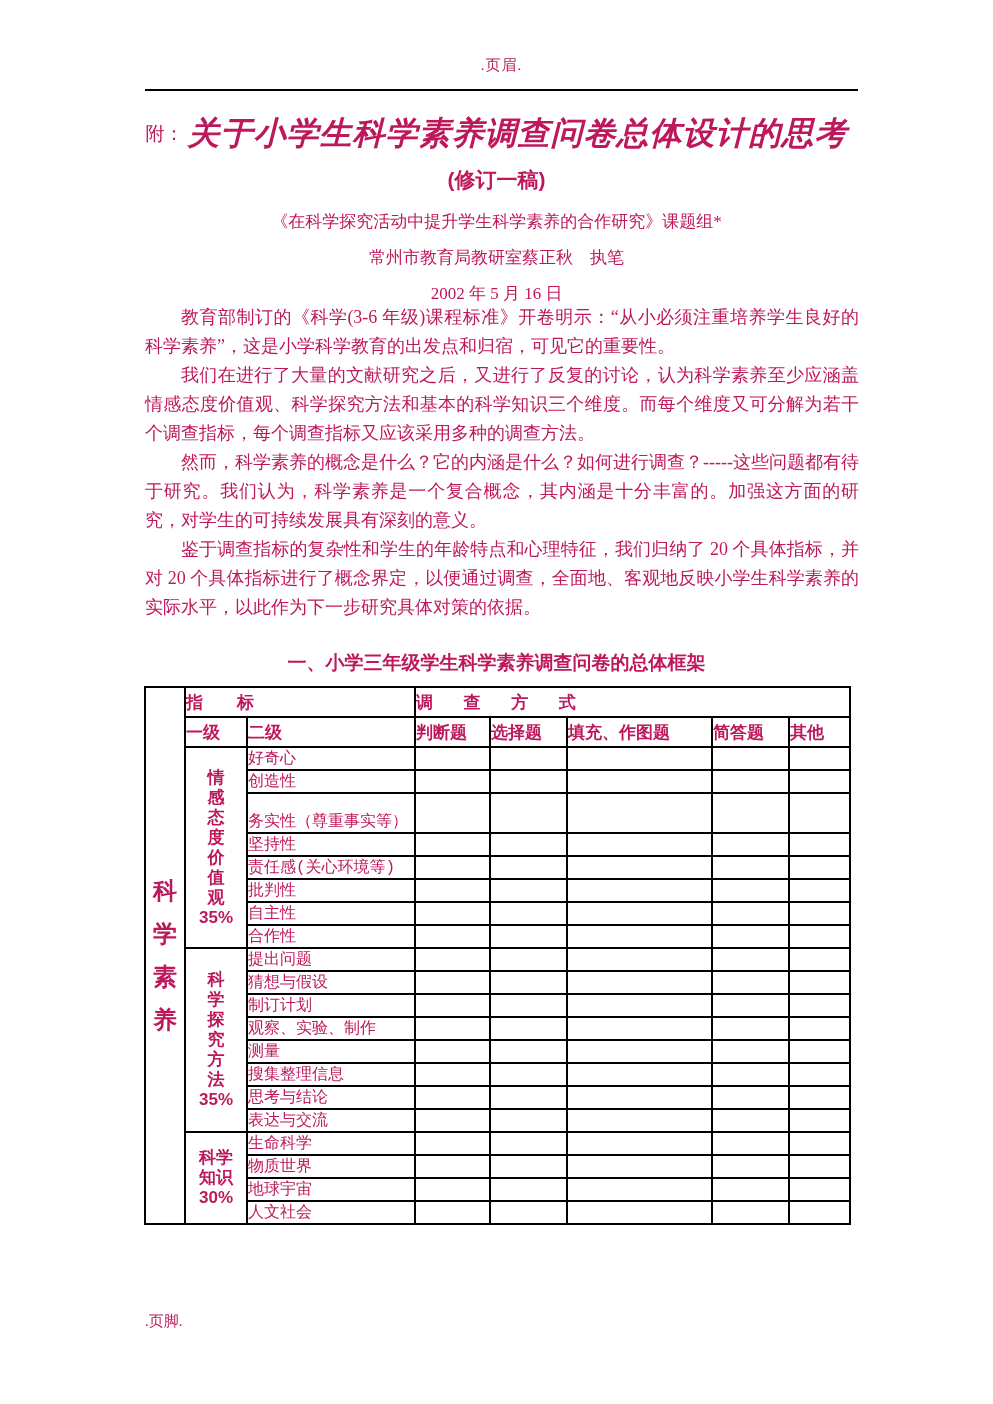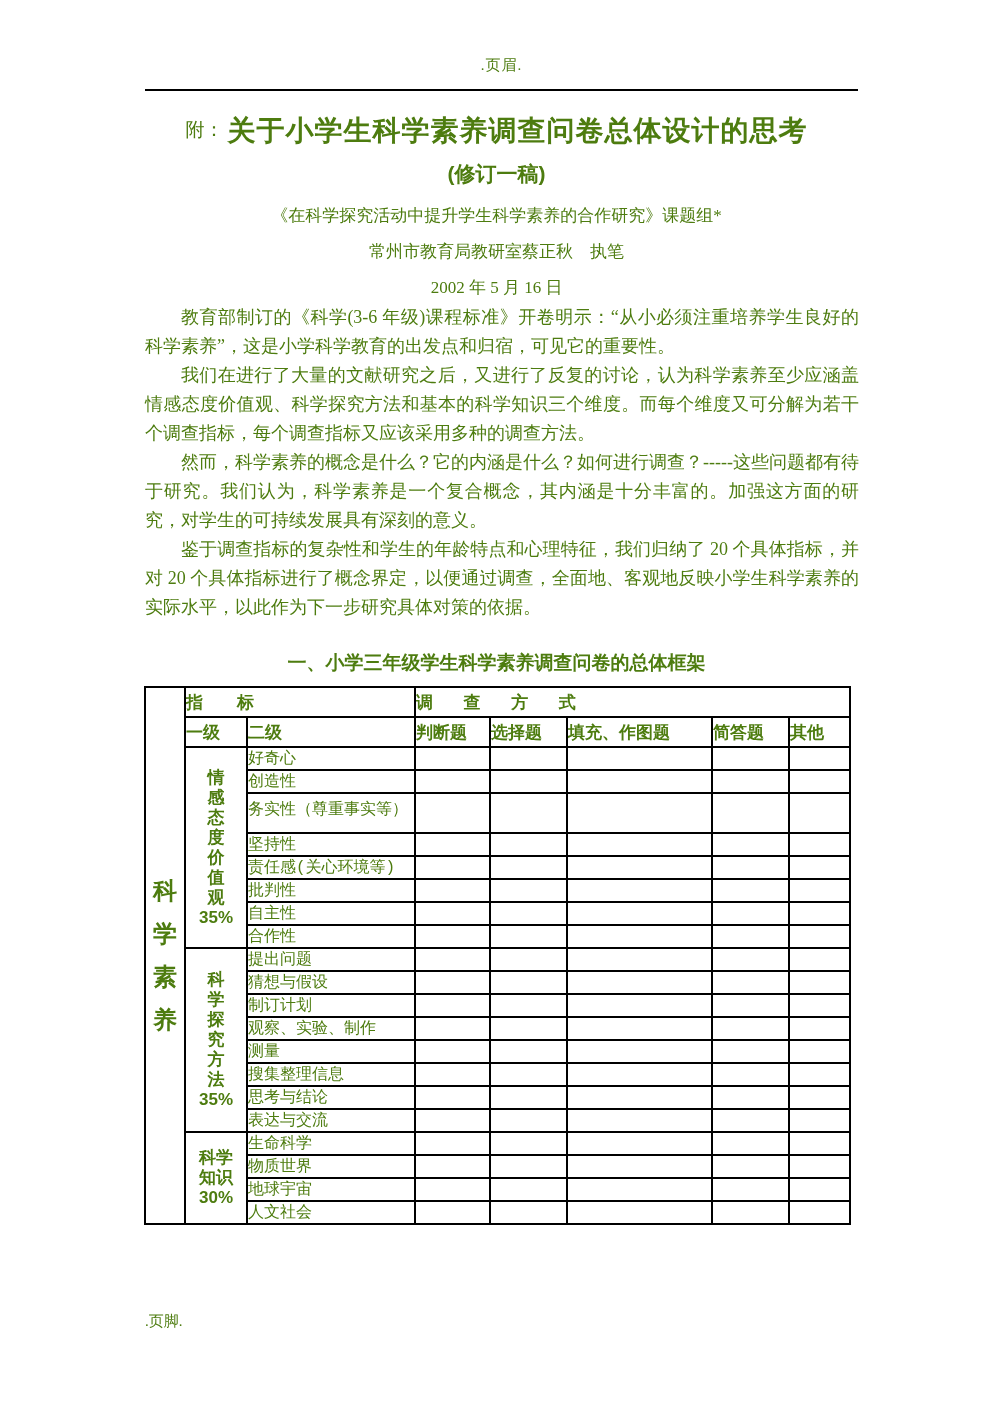--- a/index.html
+++ b/index.html
@@ -1,28 +1,28 @@
 <!DOCTYPE html>
 <html><head>
 <meta charset="utf-8">
 <style>
   html,body{margin:0;padding:0;background:#fff;}
-  .page{position:relative;width:993px;height:1404px;background:#fff;color:#4d7c0f;
+  .page{position:relative;width:993px;height:1404px;background:#fff;color:#be185d;
         font-family:"Liberation Serif",serif;overflow:hidden;}
 
   
   .doc-header{position:absolute;top:56px;left:145px;width:713px;text-align:center;
               font-size:15px;letter-spacing:1px;border-bottom:2px solid #000;padding-bottom:14px;}
   .doc-footer{position:absolute;top:1312px;left:145px;font-size:15px;}
 
   
   .title-block{position:absolute;top:112px;left:0;width:100%;text-align:center;}
   .title-line{font-family:"Liberation Sans",sans-serif;}
   .title-prefix{font-size:19px;font-weight:normal;vertical-align:4px;margin-right:4px;}
-  .title-main{font-size:28px;font-weight:bold;letter-spacing:1px;}
+  .title-main{font-size:32px;font-weight:bold;letter-spacing:1px;font-style:italic;}
   .subtitle{font-family:"Liberation Sans",sans-serif;font-size:21px;font-weight:bold;margin-top:10px;}
   .group-line{font-size:17px;margin-top:16px;}
   .author-line{font-size:17px;margin-top:13px;}
   .date-line{font-size:17px;margin-top:13px;}
 
   
   .body-text{position:absolute;top:303px;left:145px;width:714px;
              font-size:18px;line-height:29px;text-align:justify;}
   .body-text p{margin:0;text-indent:2em;}
 
@@ -37,21 +37,21 @@
   .ft tr.tall{height:40px;}
   .ft th{font-size:17px;font-weight:bold;text-align:left;vertical-align:middle;}
   .th-indicator{letter-spacing:0.5em;}
   .th-method{letter-spacing:0.4em;}
   .rowhead{vertical-align:middle;text-align:center;}
   .rowhead .ch{display:block;font-weight:bold;font-size:24px;line-height:24px;margin:19px 0;}
   .groupcell{font-weight:bold;text-align:center;vertical-align:middle;font-size:17px;line-height:20px;}
   .groupcell .gl{display:block;}
   .rowlabel{font-family:Liberation Mono, monospace;font-size:16px;text-align:left;
             vertical-align:middle;padding-left:6px;white-space:nowrap;}
-  tr.tall .rowlabel{vertical-align:top;padding-top:5px;}
+  tr.tall .rowlabel{vertical-align:top;padding-top:17px;}
 
   
   .footnote-block{position:absolute;top:1180px;left:145px;width:714px;
                   font-size:15px;line-height:30px;text-align:justify;}
   .fn-rule{width:282px;border-top:2px solid #000;margin:0 0 4px 0;}
   .fn-1{padding-left:31px;text-indent:-31px;}
   .fn-2{margin-left:28px;}
 </style>
 </head>
 <body>

